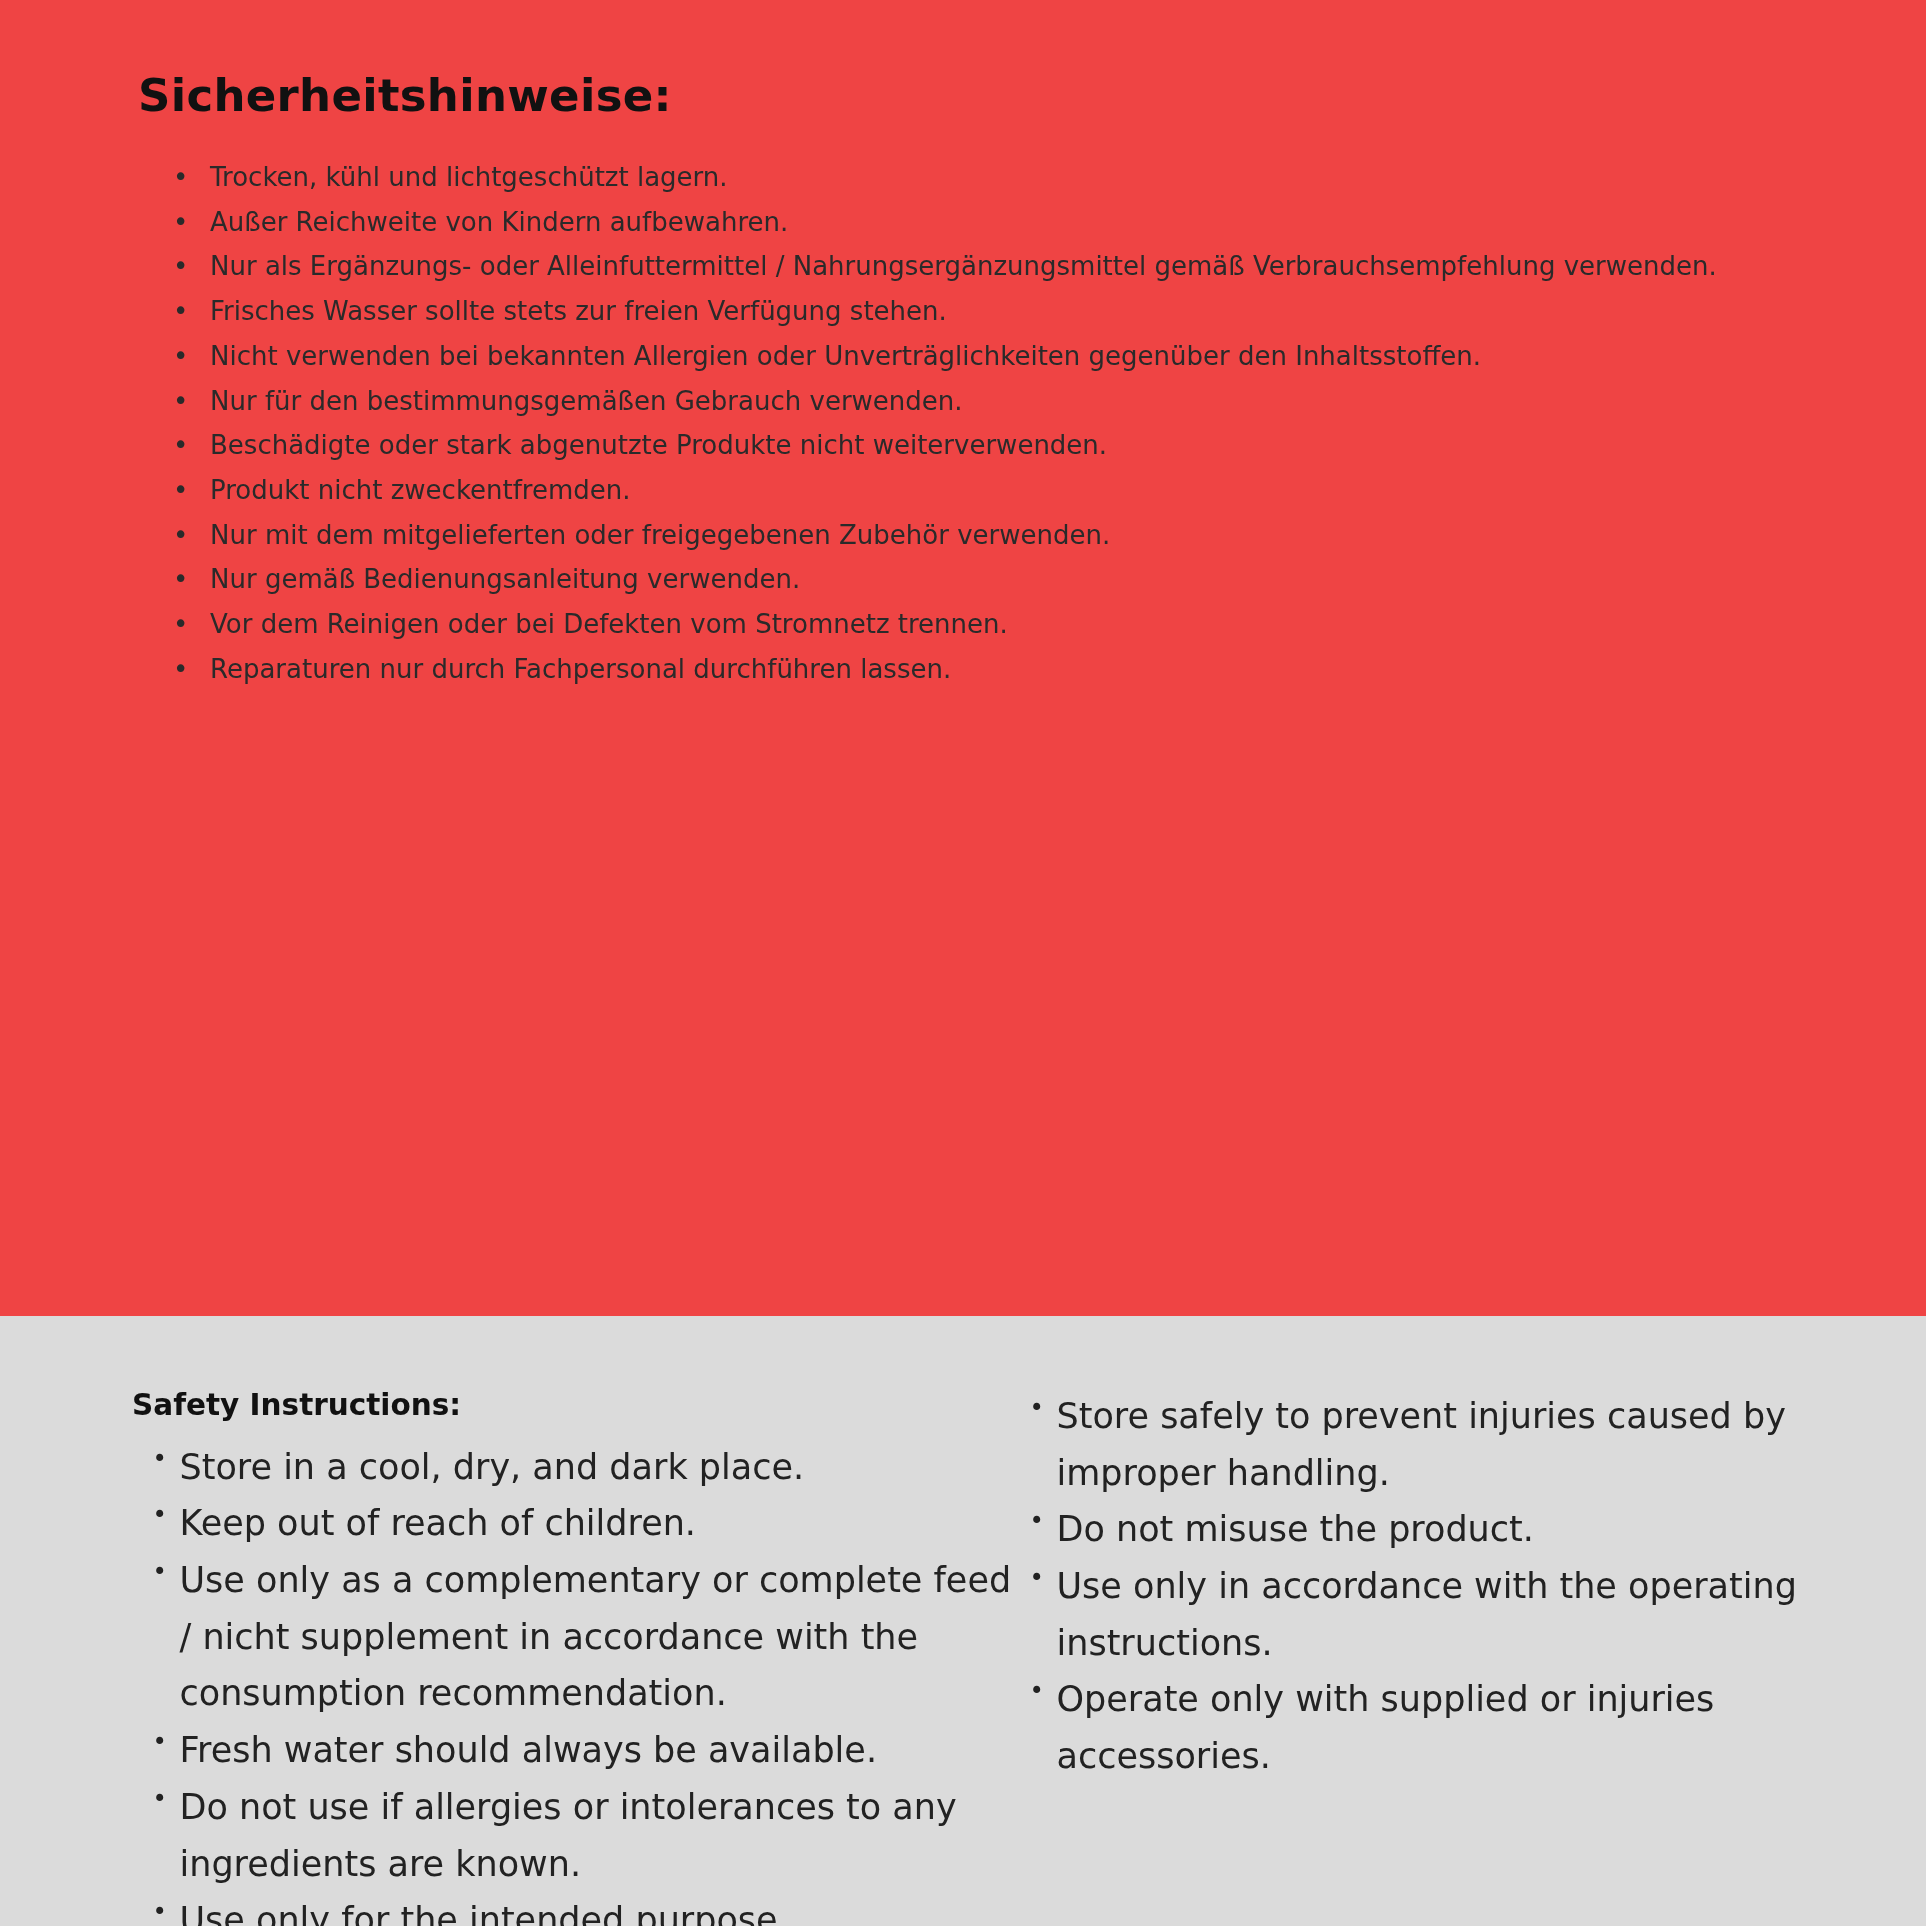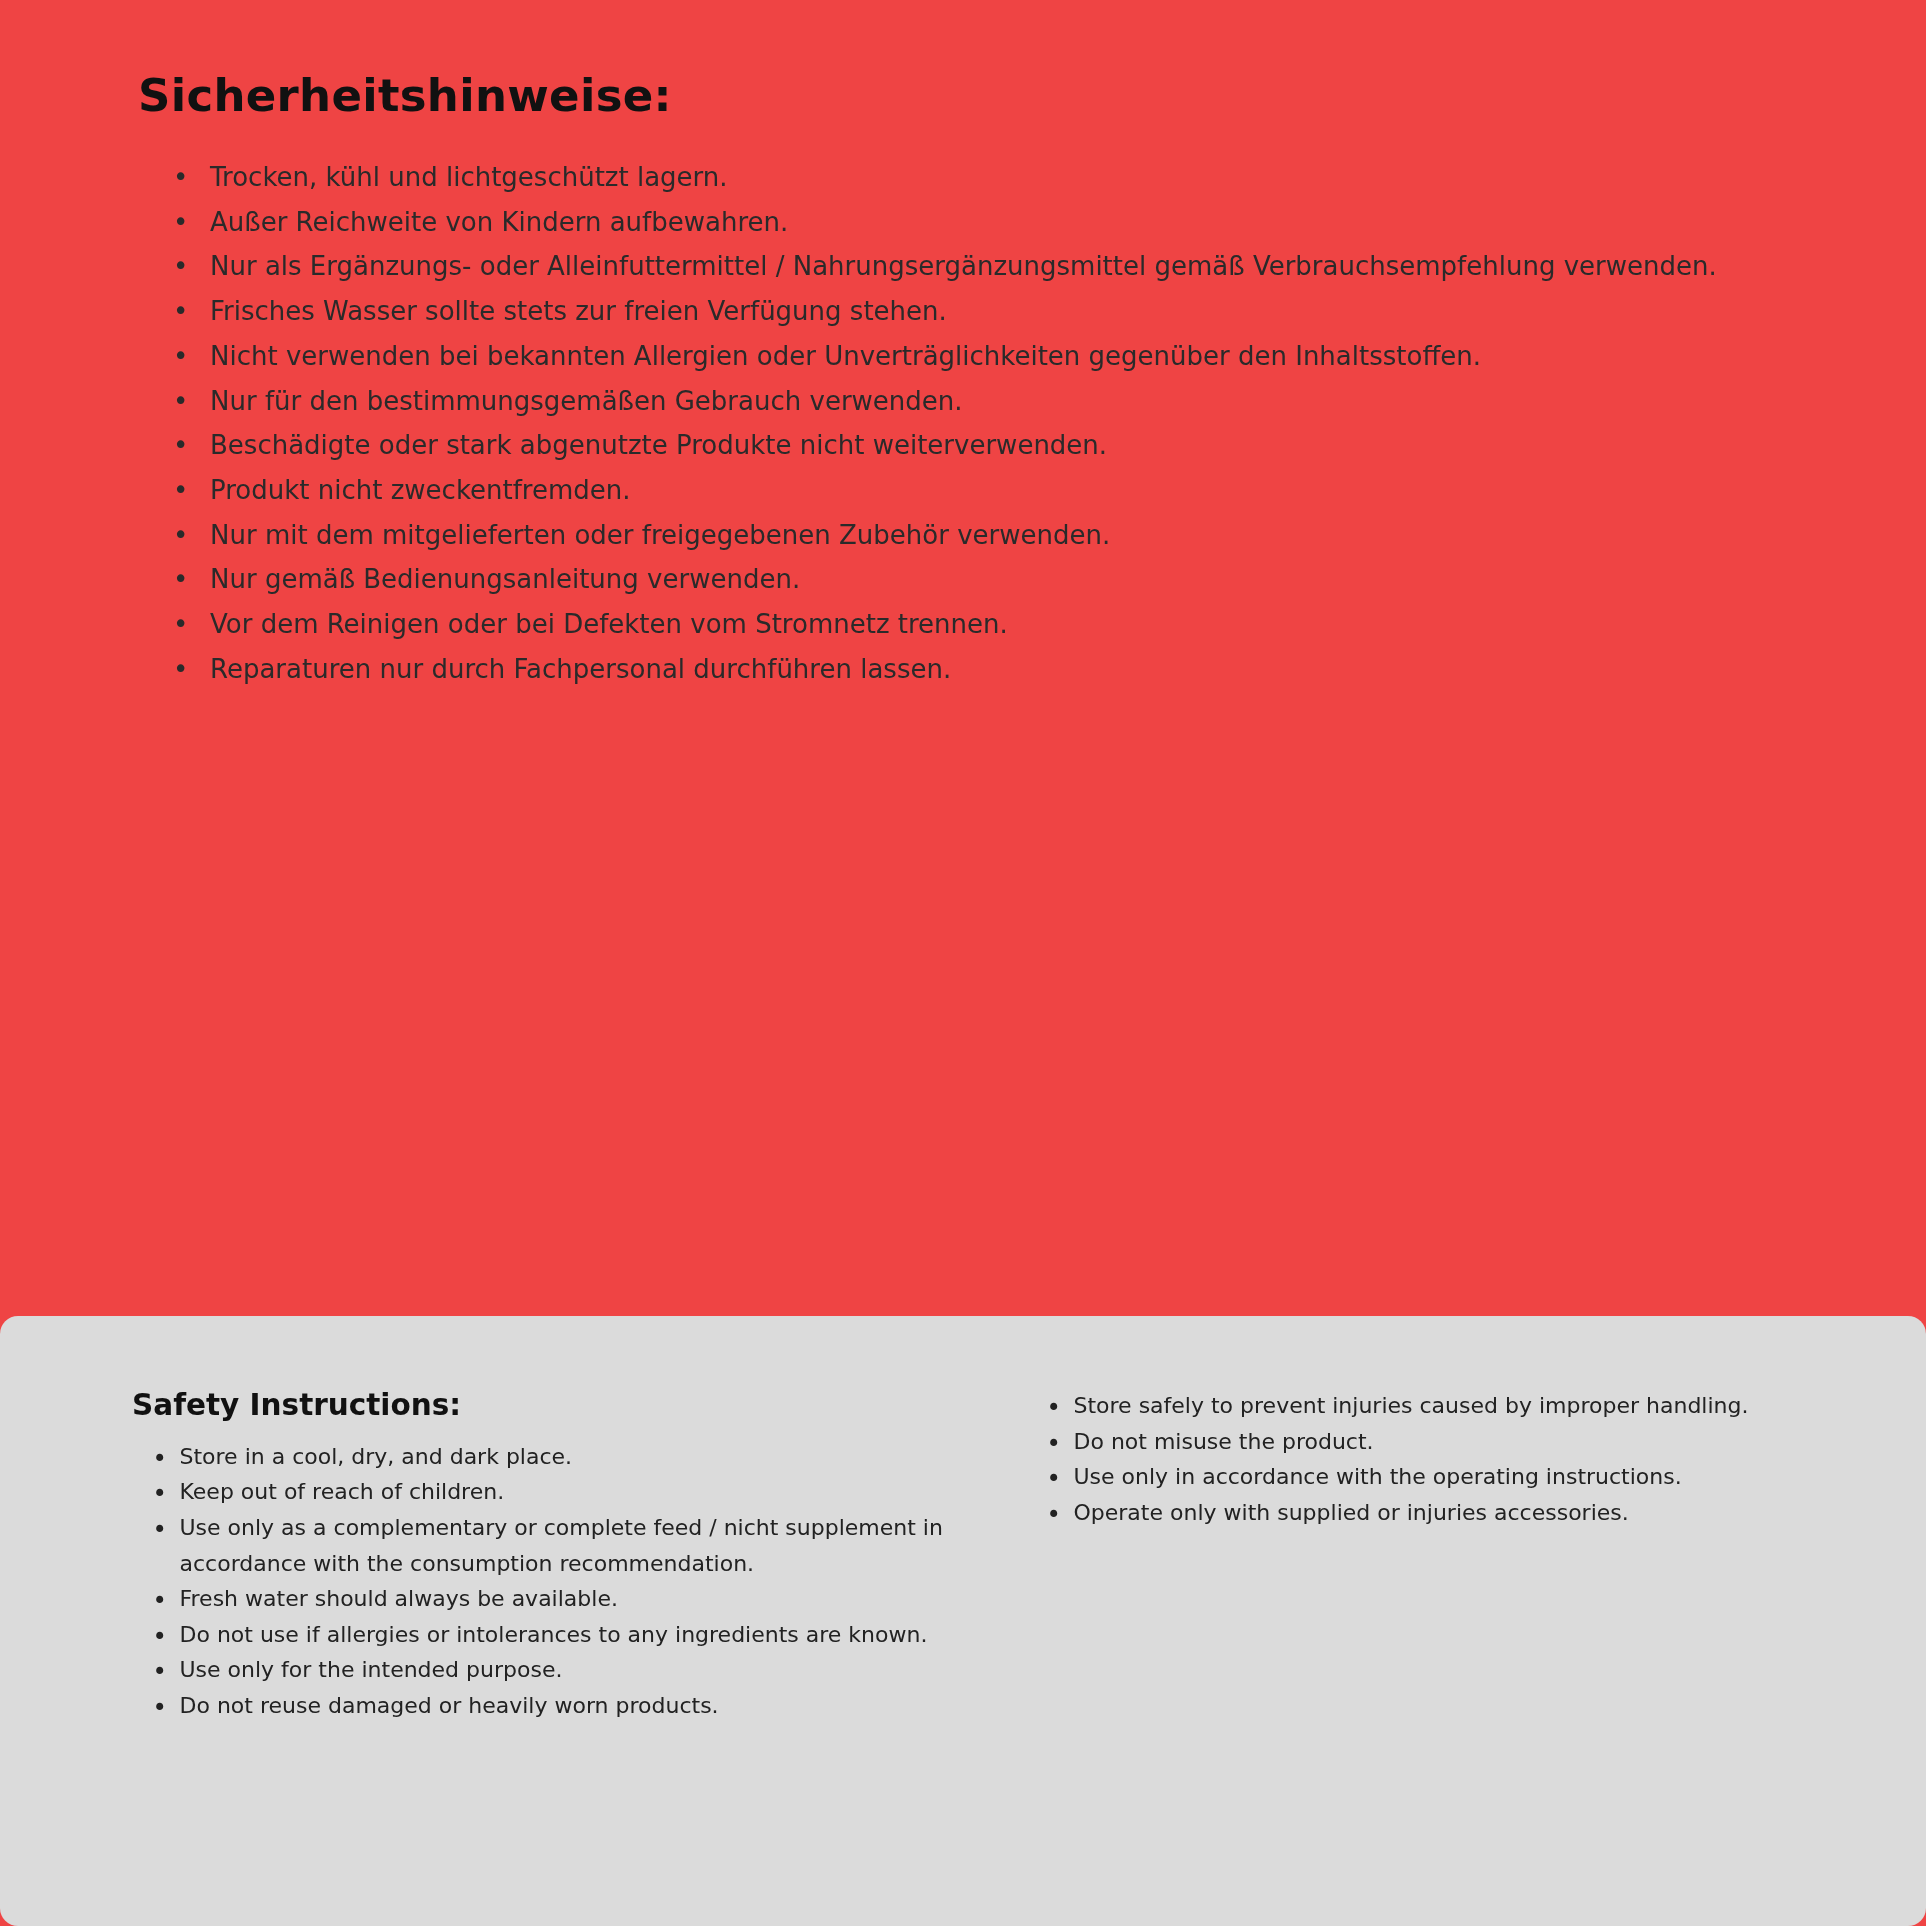--- a/index.html
+++ b/index.html
@@ -55,22 +55,21 @@
   .english-section {
     position: absolute;
     left: 0;
     top: 1316px;
     width: 1926px;
     height: 610px;
     background: #dbdbdb;
     box-sizing: border-box;
     padding: 72px 58px 8px 132px;
     display: flex;
-    gap: 26px;
-    border-radius: 18px;
+    gap: 9px;
   }
   .en-col-left {
     width: 886px;
     flex: 0 0 auto;
   }
   .en-col-right {
     width: 828px;
     flex: 0 0 auto;
   }
   .english-title {
@@ -82,21 +81,21 @@
   .en-list {
     list-style: none;
     margin: 0;
     padding: 0 0 0 18px;
   }
   .en-col-right .en-list {
     padding-left: 0;
   }
   .en-list li {
     position: relative;
-    font-size: 22px;
+    font-size: 35px;
     line-height: 1.62;
     color: #222222;
     padding-left: 29.5px;
   }
   .en-list li::before {
     content: "\2022";
     position: absolute;
     left: 2.6px;
     top: 0;
     font-size: 24.4px;

